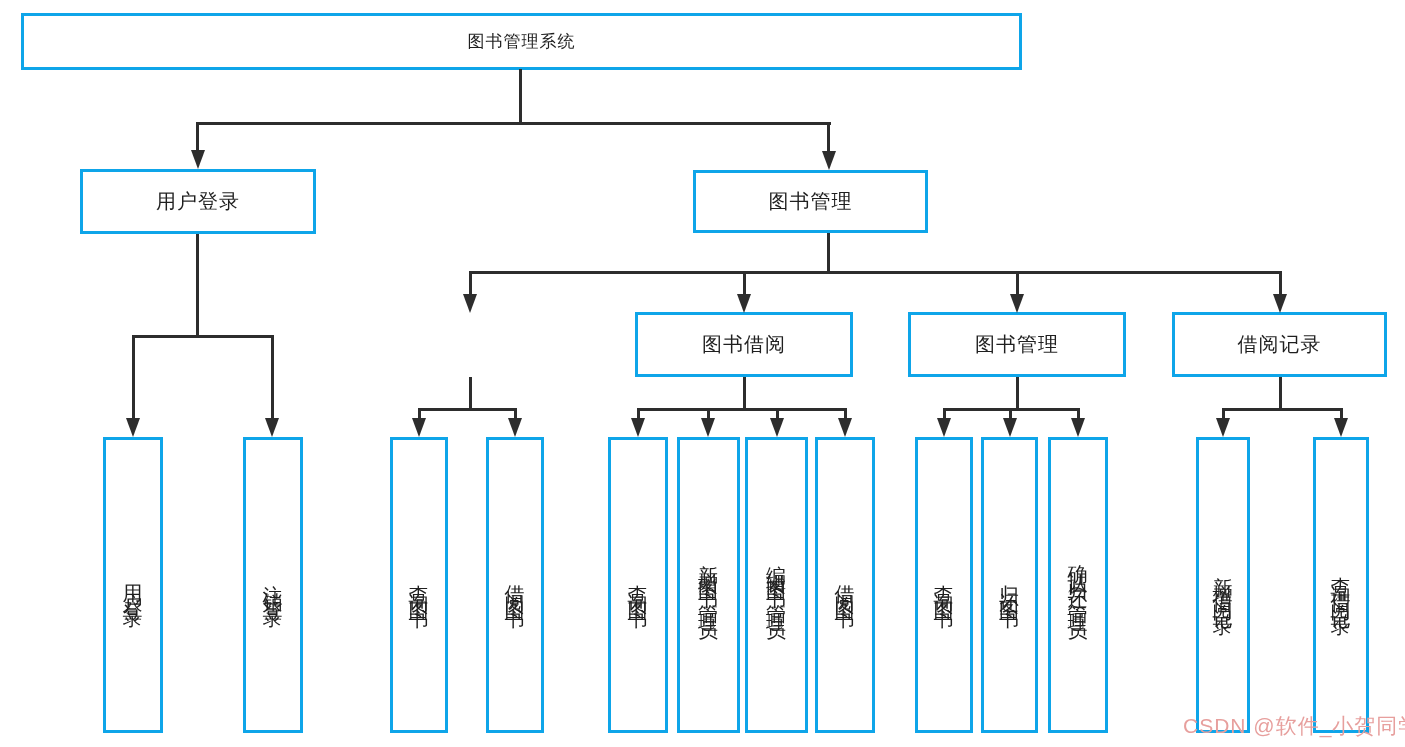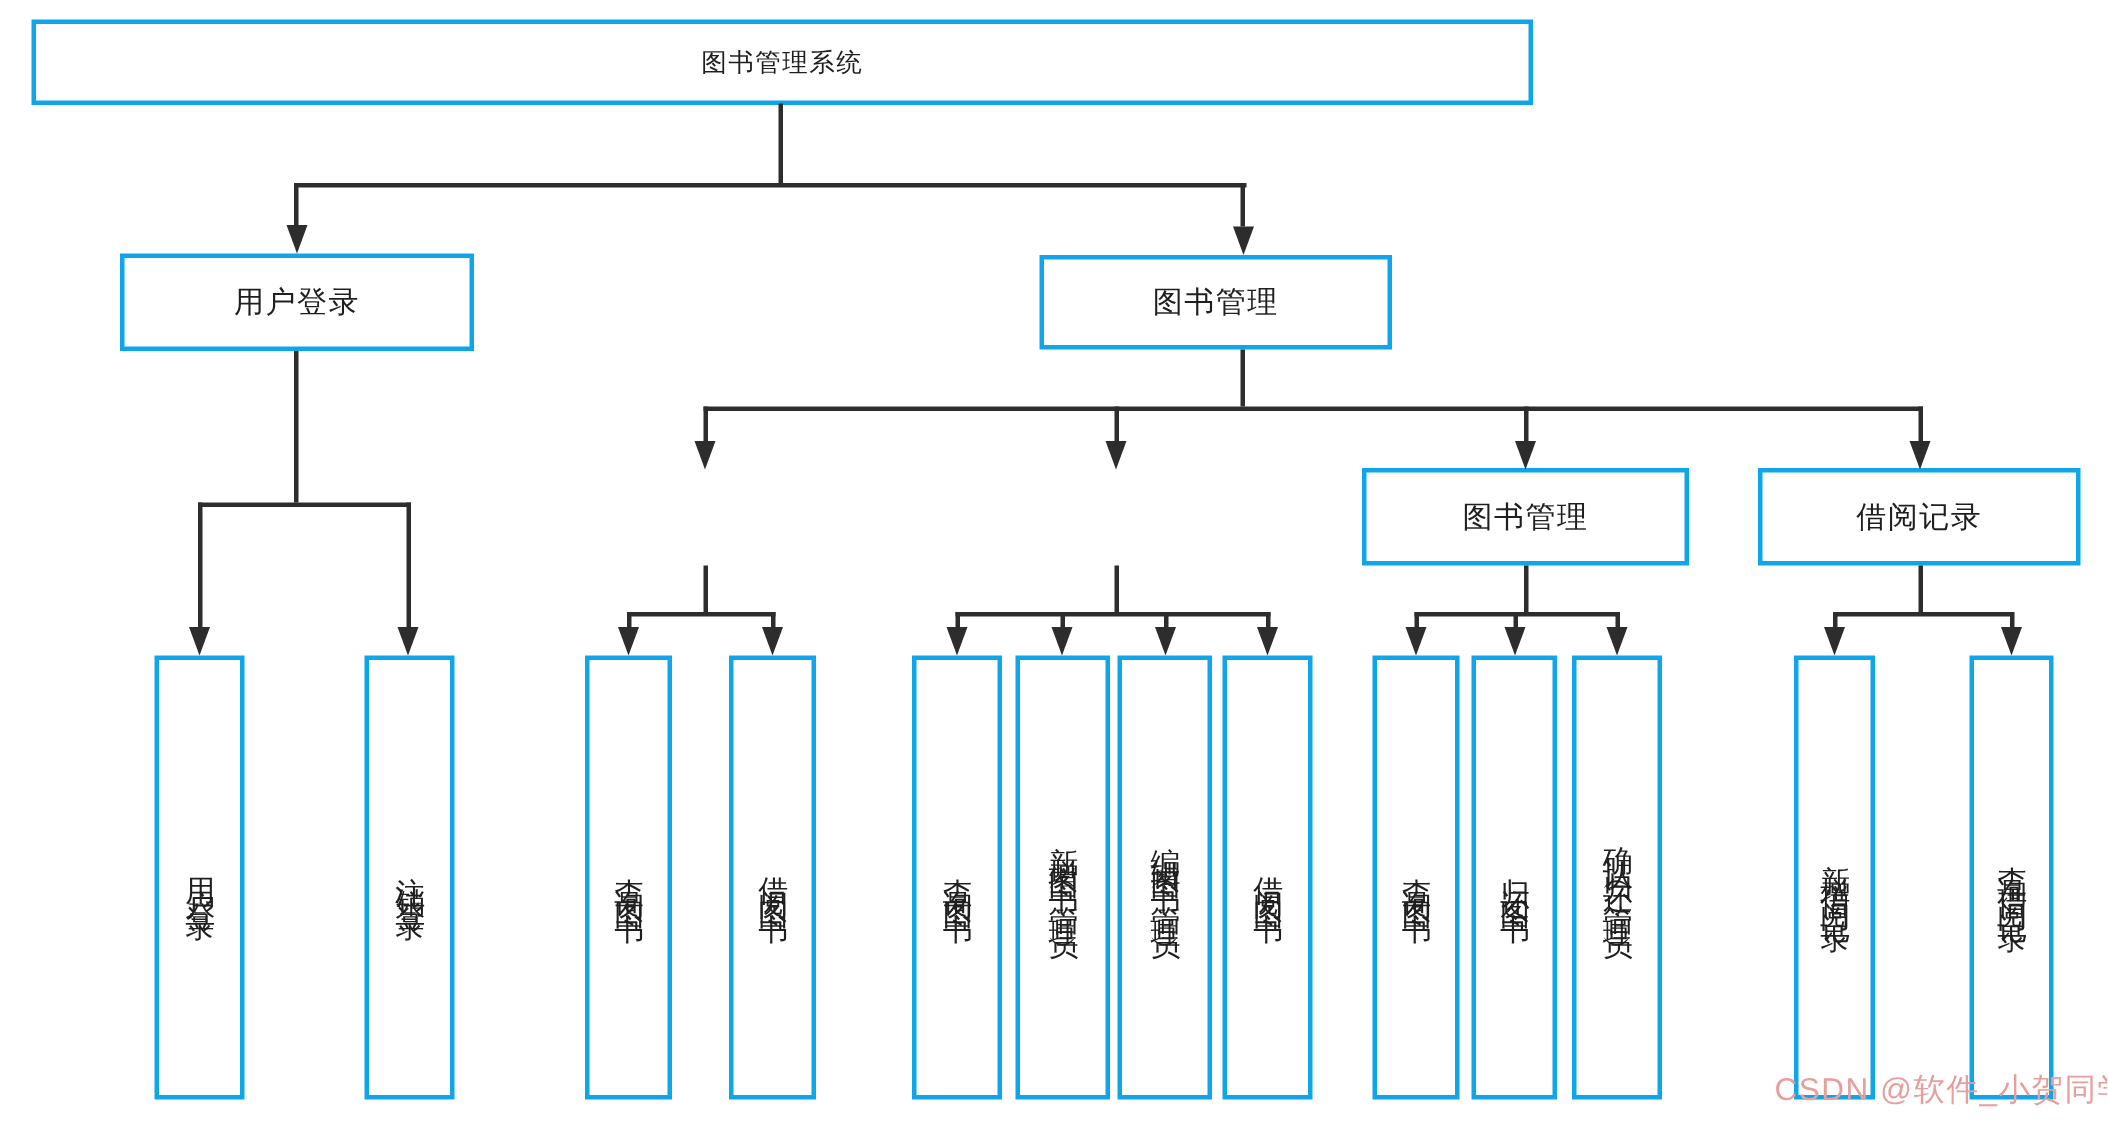--- a/index.html
+++ b/index.html
@@ -41,20 +41,23 @@
 
   <div class="box" style="left:80px;top:169px;width:236px;height:65px;">
     <span class="hlabel">用户登录</span>
   </div>
 
   <div class="box" style="left:693px;top:170px;width:235px;height:63px;">
     <span class="hlabel">图书管理</span>
   </div>
 
 
+  <div class="box" style="left:635px;top:312px;width:218px;height:65px;">
+    <span class="hlabel">图书借阅</span>
+  </div>
 
   <div class="box" style="left:908px;top:312px;width:218px;height:65px;">
     <span class="hlabel">图书管理</span>
   </div>
 
   <div class="box" style="left:1172px;top:312px;width:215px;height:65px;">
     <span class="hlabel">借阅记录</span>
   </div>
 
   <div class="box" style="left:103px;top:437px;width:60px;height:296px;">

